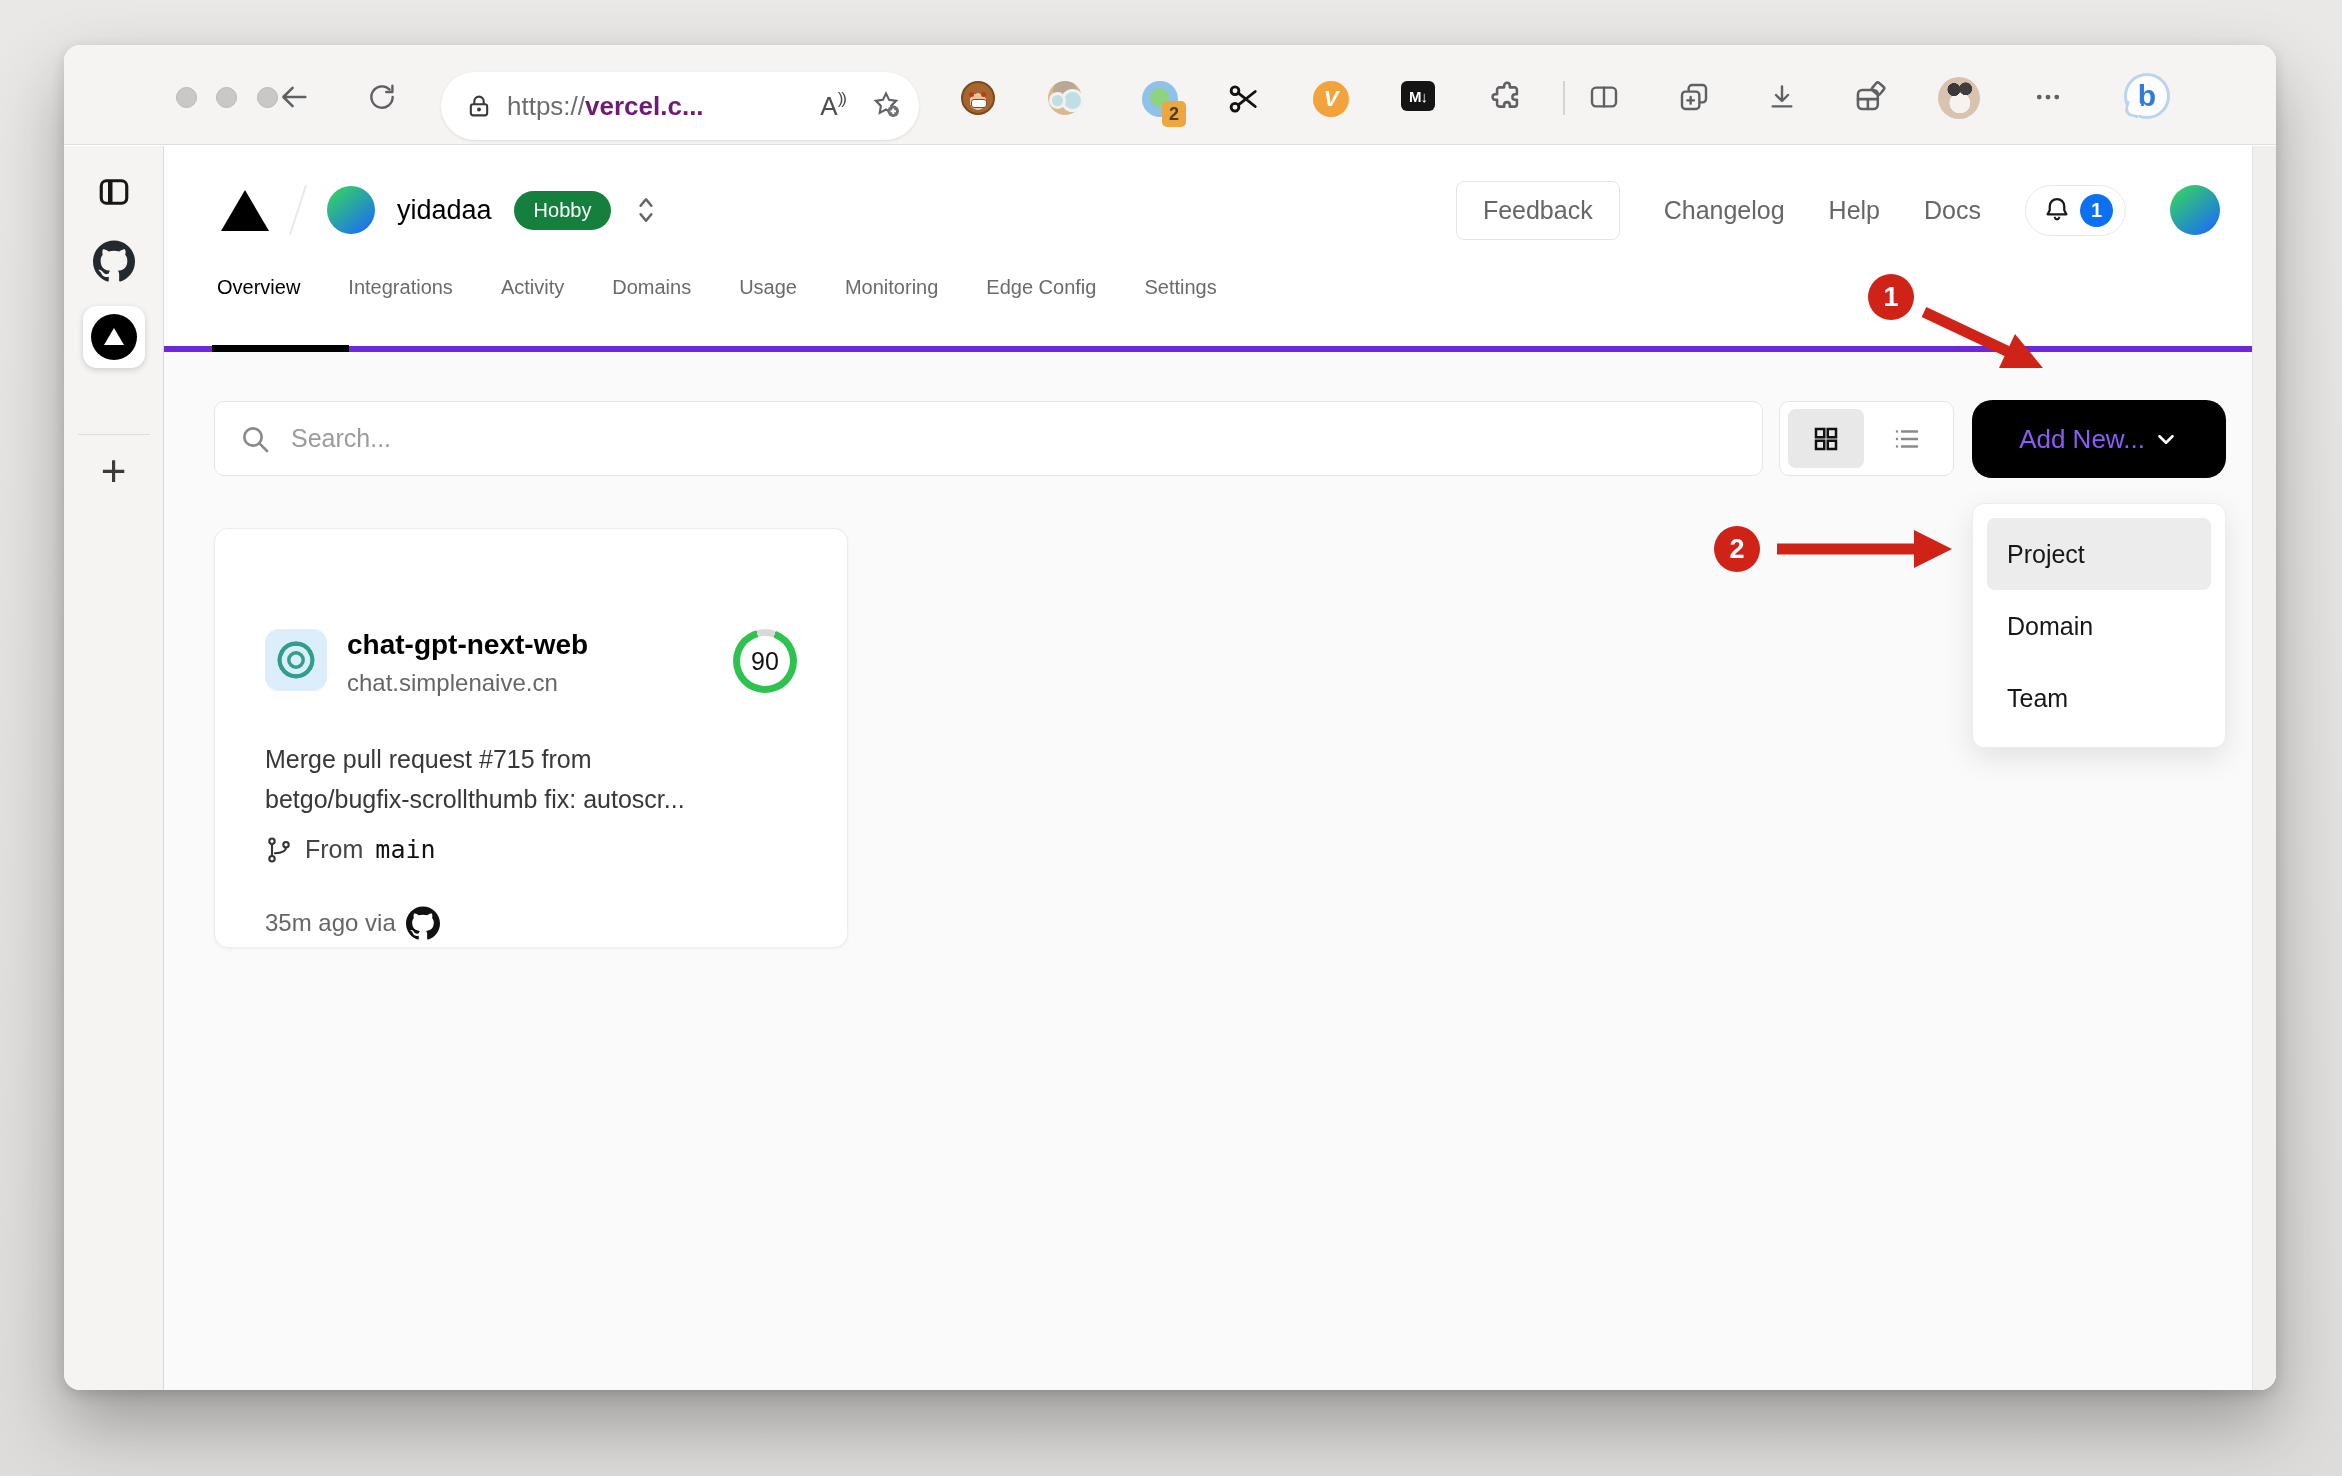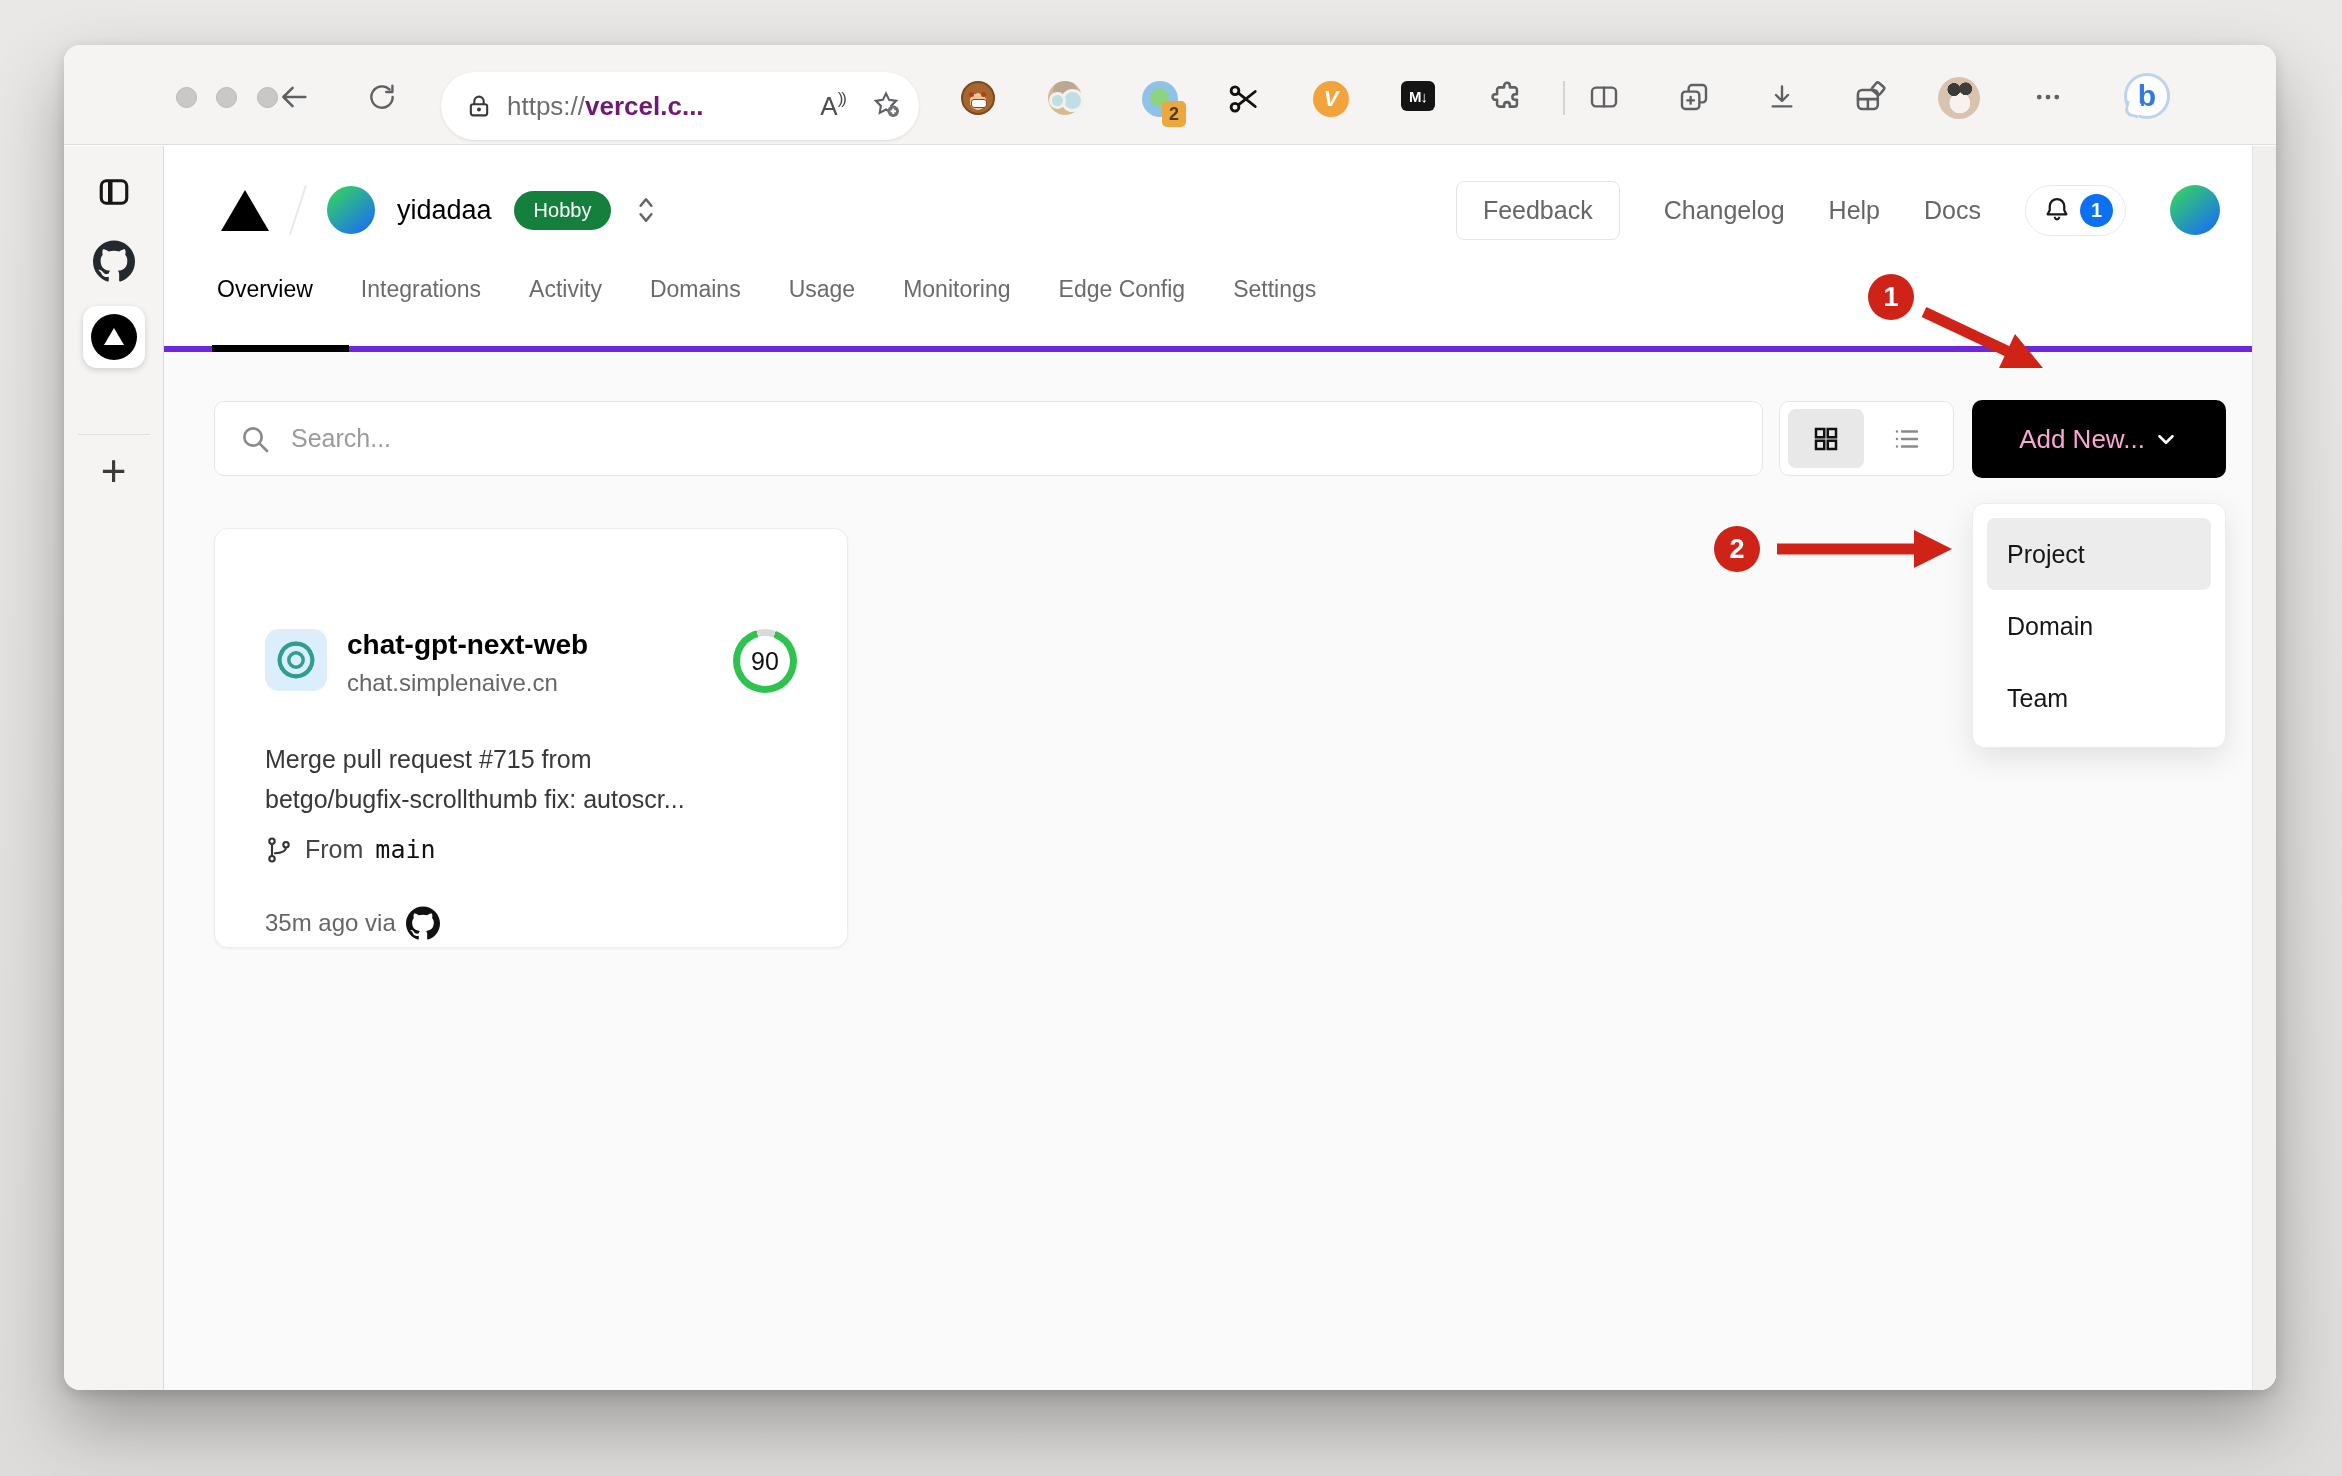--- a/index.html
+++ b/index.html
@@ -67,34 +67,34 @@
   .slash { width:2px; height:52px; background:#e8e8e8; transform:rotate(18deg); margin:0 6px; }
   .grad-av { border-radius:50%; background:linear-gradient(140deg,#35d263 8%,#1c72ee 88%); }
   .teamname { font-size:27px; font-weight:500; color:#000; }
   .planbadge { background:#15803d; color:#fff; font-size:20px; font-weight:500; padding:8px 20px; border-radius:999px; }
   .hright { position:absolute; right:56px; top:34px; height:60px; display:flex; align-items:center; gap:44px; }
   .feedback { border:1px solid #e4e4e4; border-radius:8px; background:#fff; color:#666; font-size:25px; padding:14px 26px; }
   .hlink { font-size:25px; color:#666; }
   .bellpill { display:flex; align-items:center; gap:8px; border:1px solid #e8e8e8; border-radius:999px; background:#fff; padding:8px 12px 8px 16px; }
   .bellbadge { width:33px; height:33px; border-radius:50%; background:#0b70f3; color:#fff; font-size:20px; font-weight:600;
                display:flex; align-items:center; justify-content:center; }
-  .tabs { position:absolute; left:53px; top:130px; display:flex; gap:48px; font-size:23px; color:#6b6b6b; }
+  .tabs { position:absolute; left:53px; top:130px; display:flex; gap:48px; font-size:20px; color:#6b6b6b; }
   .tab { padding-bottom:10px; }
   .tab.active { color:#000; font-weight:500; }
   .underline { position:absolute; left:48px; top:199px; width:137px; height:7px; background:#000; }
 
   .search { position:absolute; left:50px; top:255px; width:1549px; height:75px; background:#fff; border:1px solid #e6e6e6;
             border-radius:10px; display:flex; align-items:center; padding:0 24px; }
   .search input { border:none; outline:none; background:transparent; font-size:25px; color:#333; margin-left:20px; width:1300px; font-family:"Liberation Sans",sans-serif; }
   .search input::placeholder { color:#9b9b9b; }
   .toggle { position:absolute; left:1615px; top:255px; width:175px; height:75px; background:#fff; border:1px solid #e6e6e6;
             border-radius:10px; display:flex; align-items:center; padding:0 8px; justify-content:space-between; }
   .tgbtn { width:76px; height:59px; border-radius:8px; display:flex; align-items:center; justify-content:center; }
   .tgbtn.active { background:#e8e8e8; }
-  .addnew { position:absolute; left:1808px; top:254px; width:254px; height:78px; background:#000; color:#f9a8d4; border-radius:10px;
+  .addnew { position:absolute; left:1808px; top:254px; width:254px; height:78px; background:#000; color:#8b5cf6; border-radius:20px;
             display:flex; align-items:center; justify-content:center; gap:8px; font-size:26px; font-weight:500; }
 
   .dropdown { position:absolute; left:1808px; top:357px; width:254px; height:245px; background:#fff; border:1px solid #ededed;
               border-radius:12px; box-shadow:0 10px 30px rgba(0,0,0,.10); padding:14px; z-index:5; }
   .dditem { height:72px; display:flex; align-items:center; padding-left:20px; font-size:25px; color:#171717; border-radius:8px; }
   .dditem.hl { background:#ececec; }
 
   .card { position:absolute; left:50px; top:382px; width:634px; height:420px; background:#fff; border:1px solid #ececec;
           border-radius:14px; box-shadow:0 1px 3px rgba(0,0,0,.05); padding:56px 50px 0; }
   .crow { display:flex; align-items:flex-start;margin-top:44px; }

